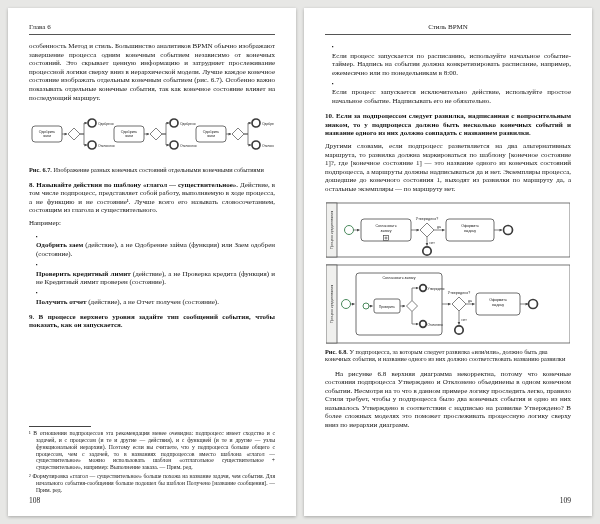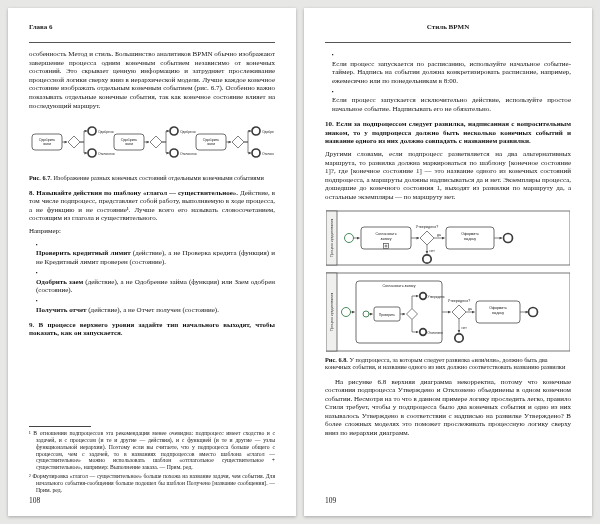--- a/index.html
+++ b/index.html
@@ -16,37 +16,37 @@
     box-shadow:0 1px 3px rgba(0,0,0,.28);
     box-sizing:border-box;
     padding:15px 21px 11px 21px;
     display:flex;flex-direction:column;
   }
   .page-left{left:8px;}
   .page-right{left:304px;}
   .runhead{
     font-size:7px;line-height:9px;color:#222;
     border-bottom:.6px solid #555;
-    padding-bottom:10px;margin-bottom:7px;font-weight:bold;
+    padding-bottom:2px;margin-bottom:7px;
   }
   .page-right .runhead{text-align:center;}
   p{margin:0 0 4px 0;font-size:7px;line-height:8.6px;text-align:justify;}
   p.ind{text-indent:10px;}
   .bullets{margin:1px 0 4px 0;}
   .bullet{display:flex;margin:0 0 2.5px 0;padding-left:7px;flex-direction:column;}
   .bm{flex:none;width:9px;font-size:4.6px;line-height:8.6px;color:#111;}
   .bt{font-size:7px;line-height:8.6px;text-align:justify;}
   .figure{margin:4px 0 2px 0;}
   .diagram{display:block;margin:0 auto;}
   .caption{font-size:6.3px;line-height:7.5px;margin:2px 0 7px 0;text-align:left;}
   .footnotes{margin-top:auto;padding-top:2px;}
   .fnrule{width:62px;border-top:.6px solid #444;margin-bottom:3px;}
   .fn{font-size:5.7px;line-height:6.9px;text-align:justify;margin:0 0 2px 0;padding-left:7px;text-indent:-7px;color:#1c1c1c;}
   .pagenum{font-size:7.5px;line-height:9px;}
-  .page-right .pagenum{margin-top:auto;}
+  .page-right .pagenum{text-align:right;margin-top:auto;}
   
   .sh{fill:#ffffff;stroke:#4a4a4a;stroke-width:.8;}
   .shm{fill:#ffffff;stroke:#4a4a4a;stroke-width:.7;}
   .ln{stroke:#4a4a4a;stroke-width:.7;fill:none;}
   .ev-start{fill:#ffffff;stroke:#4a8a5c;stroke-width:1;}
   .ev-end{fill:#ffffff;stroke:#3c3c3c;stroke-width:1.7;}
   .pool{fill:none;stroke:#555;stroke-width:.8;}
   .band{fill:#f0f0ee;stroke:#555;stroke-width:.8;}
   svg text{font-family:"Liberation Sans","DejaVu Sans",sans-serif;fill:#222;}
 </style>
@@ -112,33 +112,33 @@
       </svg>
     </div>
     <div class="caption"><b>Рис. 6.7.</b><span> Изображение разных конечных состояний отдельными конечными событиями</span></div>
 
     <p><b><span>8.</span><span> Называйте действия по шаблону «глагол — существительное».</span></b><span> Действие, в том числе подпроцесс, представляет собой работу, выполняемую в ходе процесса, а не функцию и не состояние¹. Лучше всего его называть словосочетанием, состоящим из глагола и существительного.</span></p>
     <p>Например:</p>
 
     <div class="bullets">
       <div class="bullet">
         <span class="bm">▪</span>
+        <span class="bt"><b>Одобрить заем</b><span> (действие), а не Одобрение займа (функция) или Заем одобрен (состояние).</span></span>
+      </div>
+      <div class="bullet">
+        <span class="bm">▪</span>
         <span class="bt"><b>Проверить кредитный лимит</b><span> (действие), а не Проверка кредита (функция) и не Кредитный лимит проверен (состояние).</span></span>
       </div>
       <div class="bullet">
         <span class="bm">▪</span>
-        <span class="bt"><b>Одобрить заем</b><span> (действие), а не Одобрение займа (функция) или Заем одобрен (состояние).</span></span>
-      </div>
-      <div class="bullet">
-        <span class="bm">▪</span>
         <span class="bt"><b>Получить отчет</b><span> (действие), а не Отчет получен (состояние).</span></span>
       </div>
     </div>
 
-    <p><b><span>9.</span><span> В процессе верхнего уровня задайте тип начального выходят, чтобы показать, как он запускается.</span></b></p>
+    <p><b><span>9.</span><span> В процессе верхнего уровня задайте тип сообщений события, чтобы показать, как он запускается.</span></b></p>
 
 
     <div class="footnotes">
       <div class="fnrule"></div>
       <div class="fn"><span>¹</span><span> В отношении подпроцессов эта рекомендация менее очевидна: подпроцесс имеет сходство и с задачей, и с процессом (и те и другие — действия), и с функцией (и те и другие — узлы функциональной иерархии). Поэтому если вы считаете, что у подпроцесса больше общего с процессом, чем с задачей, то в названиях подпроцессов вместо шаблона «глагол — существительное» можно использовать шаблон «отглагольное существительное + существительное», например: Выполнение заказа. — Прим. ред.</span></div>
       <div class="fn"><span>²</span><span> Формулировка «глагол — существительное» больше похожа на название задачи, чем события. Для начального события-сообщения больше подошел бы шаблон Получено [название сообщения]. — Прим. ред.</span></div>
     </div>
 
     <div class="pagenum">108</div>
   </div>

